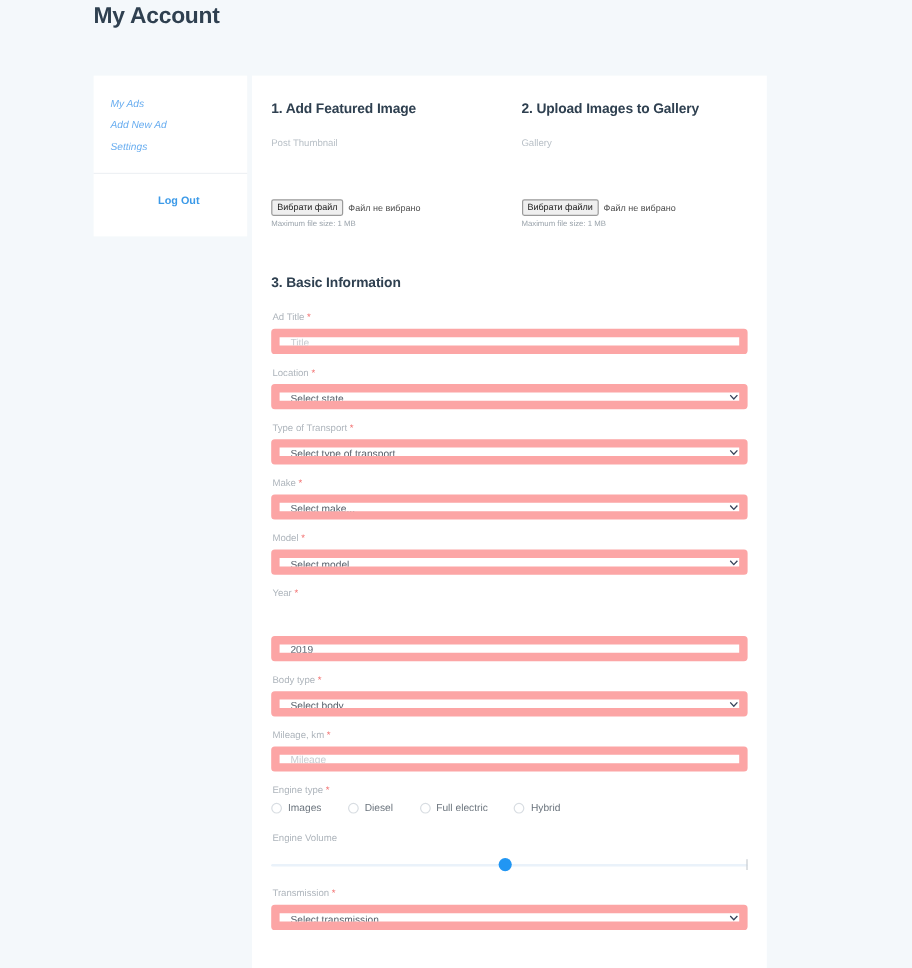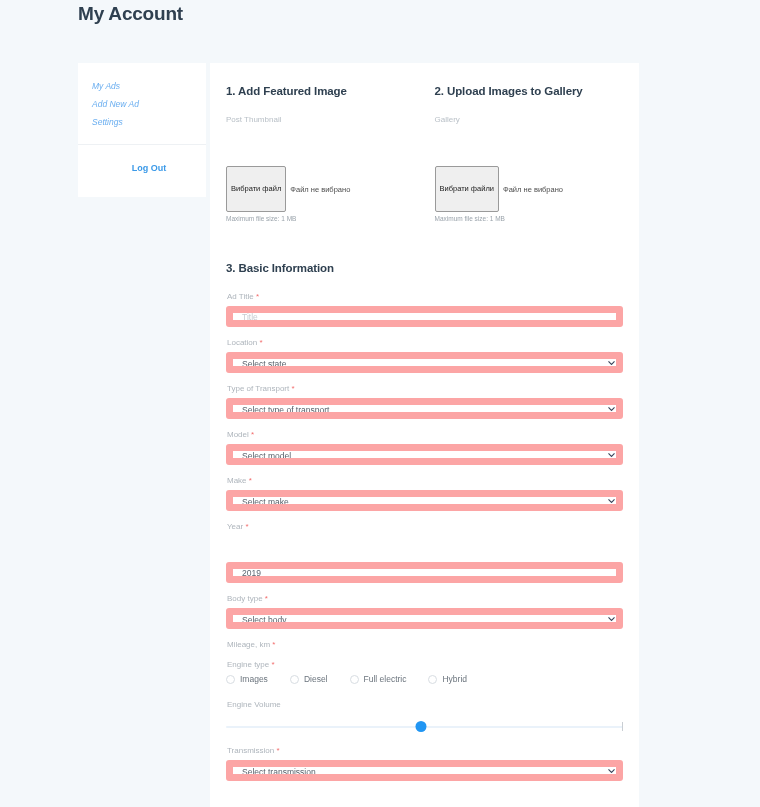--- a/index.html
+++ b/index.html
@@ -96,21 +96,21 @@
     gap: 4px;
     margin-bottom: 3px;
   }
   .file-btn {
     font-family: "Liberation Sans", sans-serif;
     font-size: 7.5px;
     color: #1b1b1b;
     background: #efefef;
     border: 1px solid #9a9a9a;
     border-radius: 2px;
-    padding: 18px 4px;
+    padding: 2px 4px;
     line-height: 1.1;
     cursor: pointer;
   }
   .file-status {
     font-size: 7.5px;
     color: #4d4d4d;
   }
   .file-hint {
     font-size: 6.5px;
     color: #9aa3ab;
@@ -311,54 +311,54 @@
         <span class="select-arrow">
           <svg width="7" height="5" viewBox="0 0 7 5">
               <path d="M0.5 0.8 L3.5 4 L6.5 0.8" fill="none" stroke="#39445a" stroke-width="1.1"></path>
             </svg>
         </span>
       </div>
     </div>
 
     <div class="field">
       <label class="field-label">
+        <span>Make</span>
+        <span class="req">*</span>
+      </label>
+      <div class="select-wrap">
+        <select class="select">
+          <option>Select make...</option>
+        </select>
+        <span class="select-arrow">
+          <svg width="7" height="5" viewBox="0 0 7 5">
+              <path d="M0.5 0.8 L3.5 4 L6.5 0.8" fill="none" stroke="#39445a" stroke-width="1.1"></path>
+            </svg>
+        </span>
+      </div>
+    </div>
+
+    <div class="field">
+      <label class="field-label">
         <span>Model</span>
         <span class="req">*</span>
       </label>
       <div class="select-wrap">
         <select class="select">
           <option>Select model...</option>
         </select>
         <span class="select-arrow">
           <svg width="7" height="5" viewBox="0 0 7 5">
               <path d="M0.5 0.8 L3.5 4 L6.5 0.8" fill="none" stroke="#39445a" stroke-width="1.1"></path>
             </svg>
         </span>
       </div>
     </div>
 
     <div class="field">
       <label class="field-label">
-        <span>Make</span>
-        <span class="req">*</span>
-      </label>
-      <div class="select-wrap">
-        <select class="select">
-          <option>Select make...</option>
-        </select>
-        <span class="select-arrow">
-          <svg width="7" height="5" viewBox="0 0 7 5">
-              <path d="M0.5 0.8 L3.5 4 L6.5 0.8" fill="none" stroke="#39445a" stroke-width="1.1"></path>
-            </svg>
-        </span>
-      </div>
-    </div>
-
-    <div class="field">
-      <label class="field-label">
         <span>Year</span>
         <span class="req">*</span>
       </label>
       <input class="input filled" type="text" value="2019" style="">
     </div>
 
     <div class="field">
       <label class="field-label">
         <span>Body type</span>
         <span class="req">*</span>
@@ -373,20 +373,21 @@
             </svg>
         </span>
       </div>
     </div>
 
     <div class="field">
       <label class="field-label">
         <span>Mileage, km</span>
         <span class="req">*</span>
       </label>
+      <input class="input" type="text" placeholder="Mileage" style="">
     </div>
 
     <div class="field">
       <label class="field-label">
         <span>Engine type</span>
         <span class="req">*</span>
       </label>
       <div class="radio-row">
         <label class="radio-item">
           <span class="radio-circle"></span>

